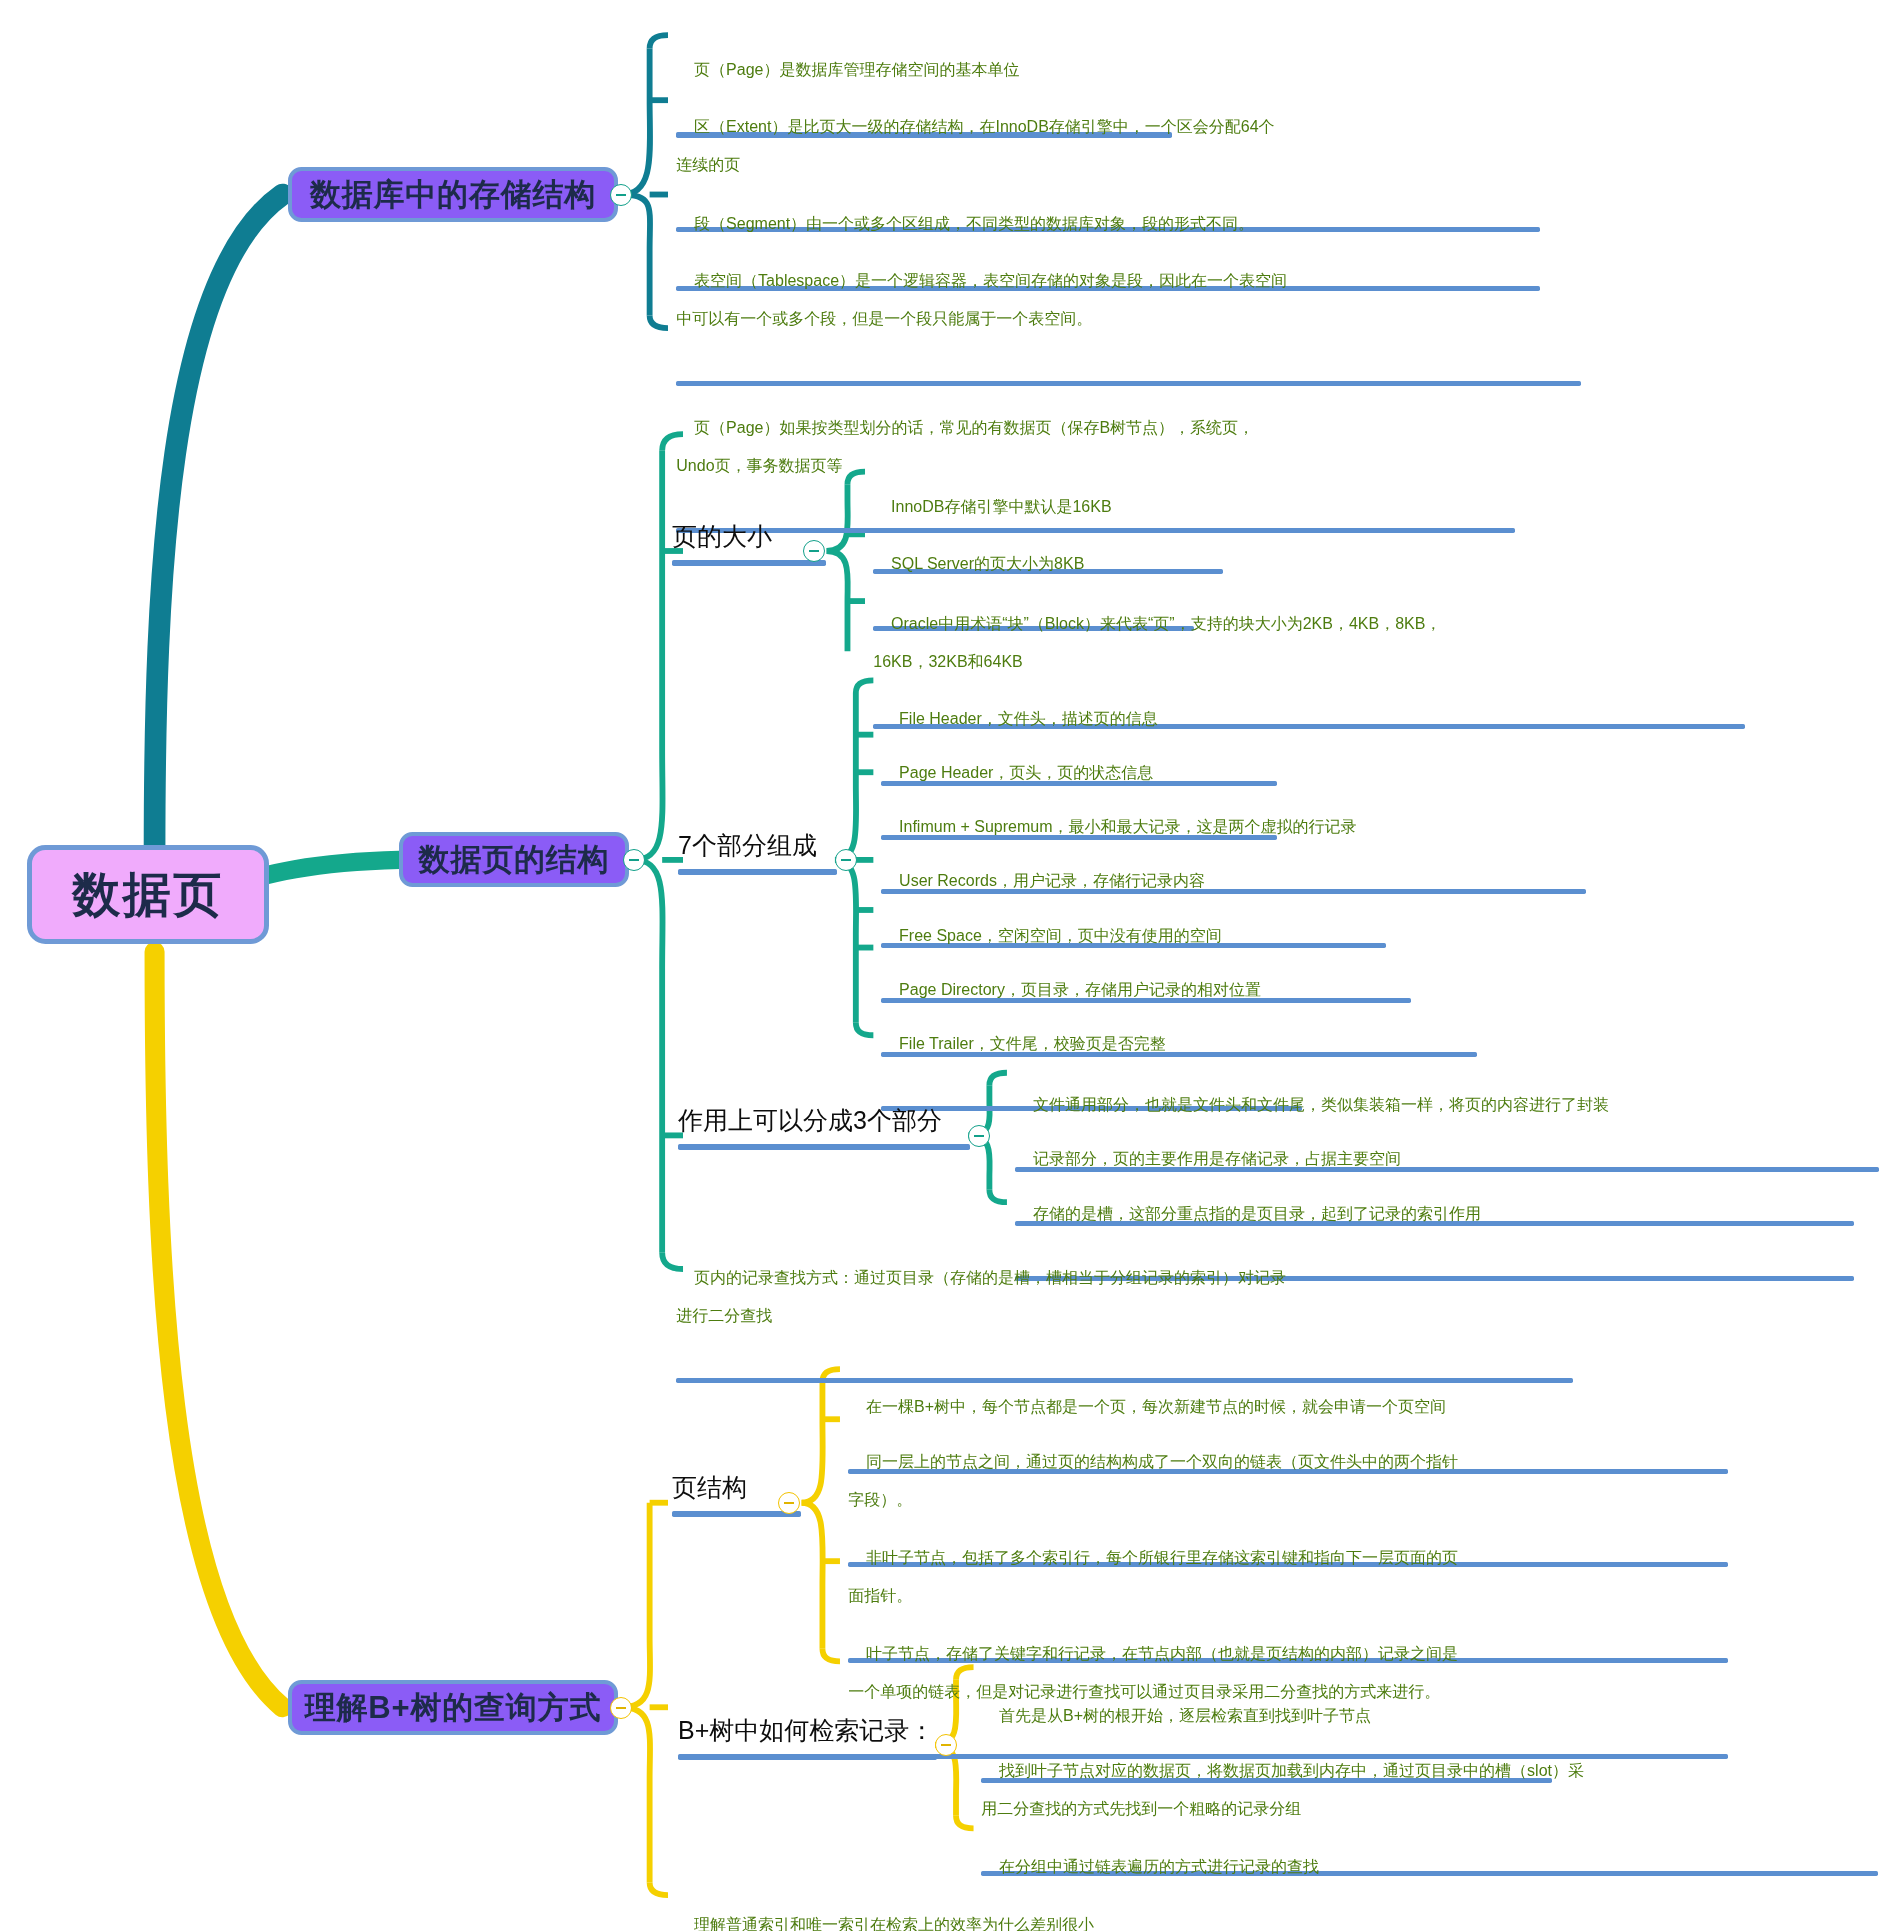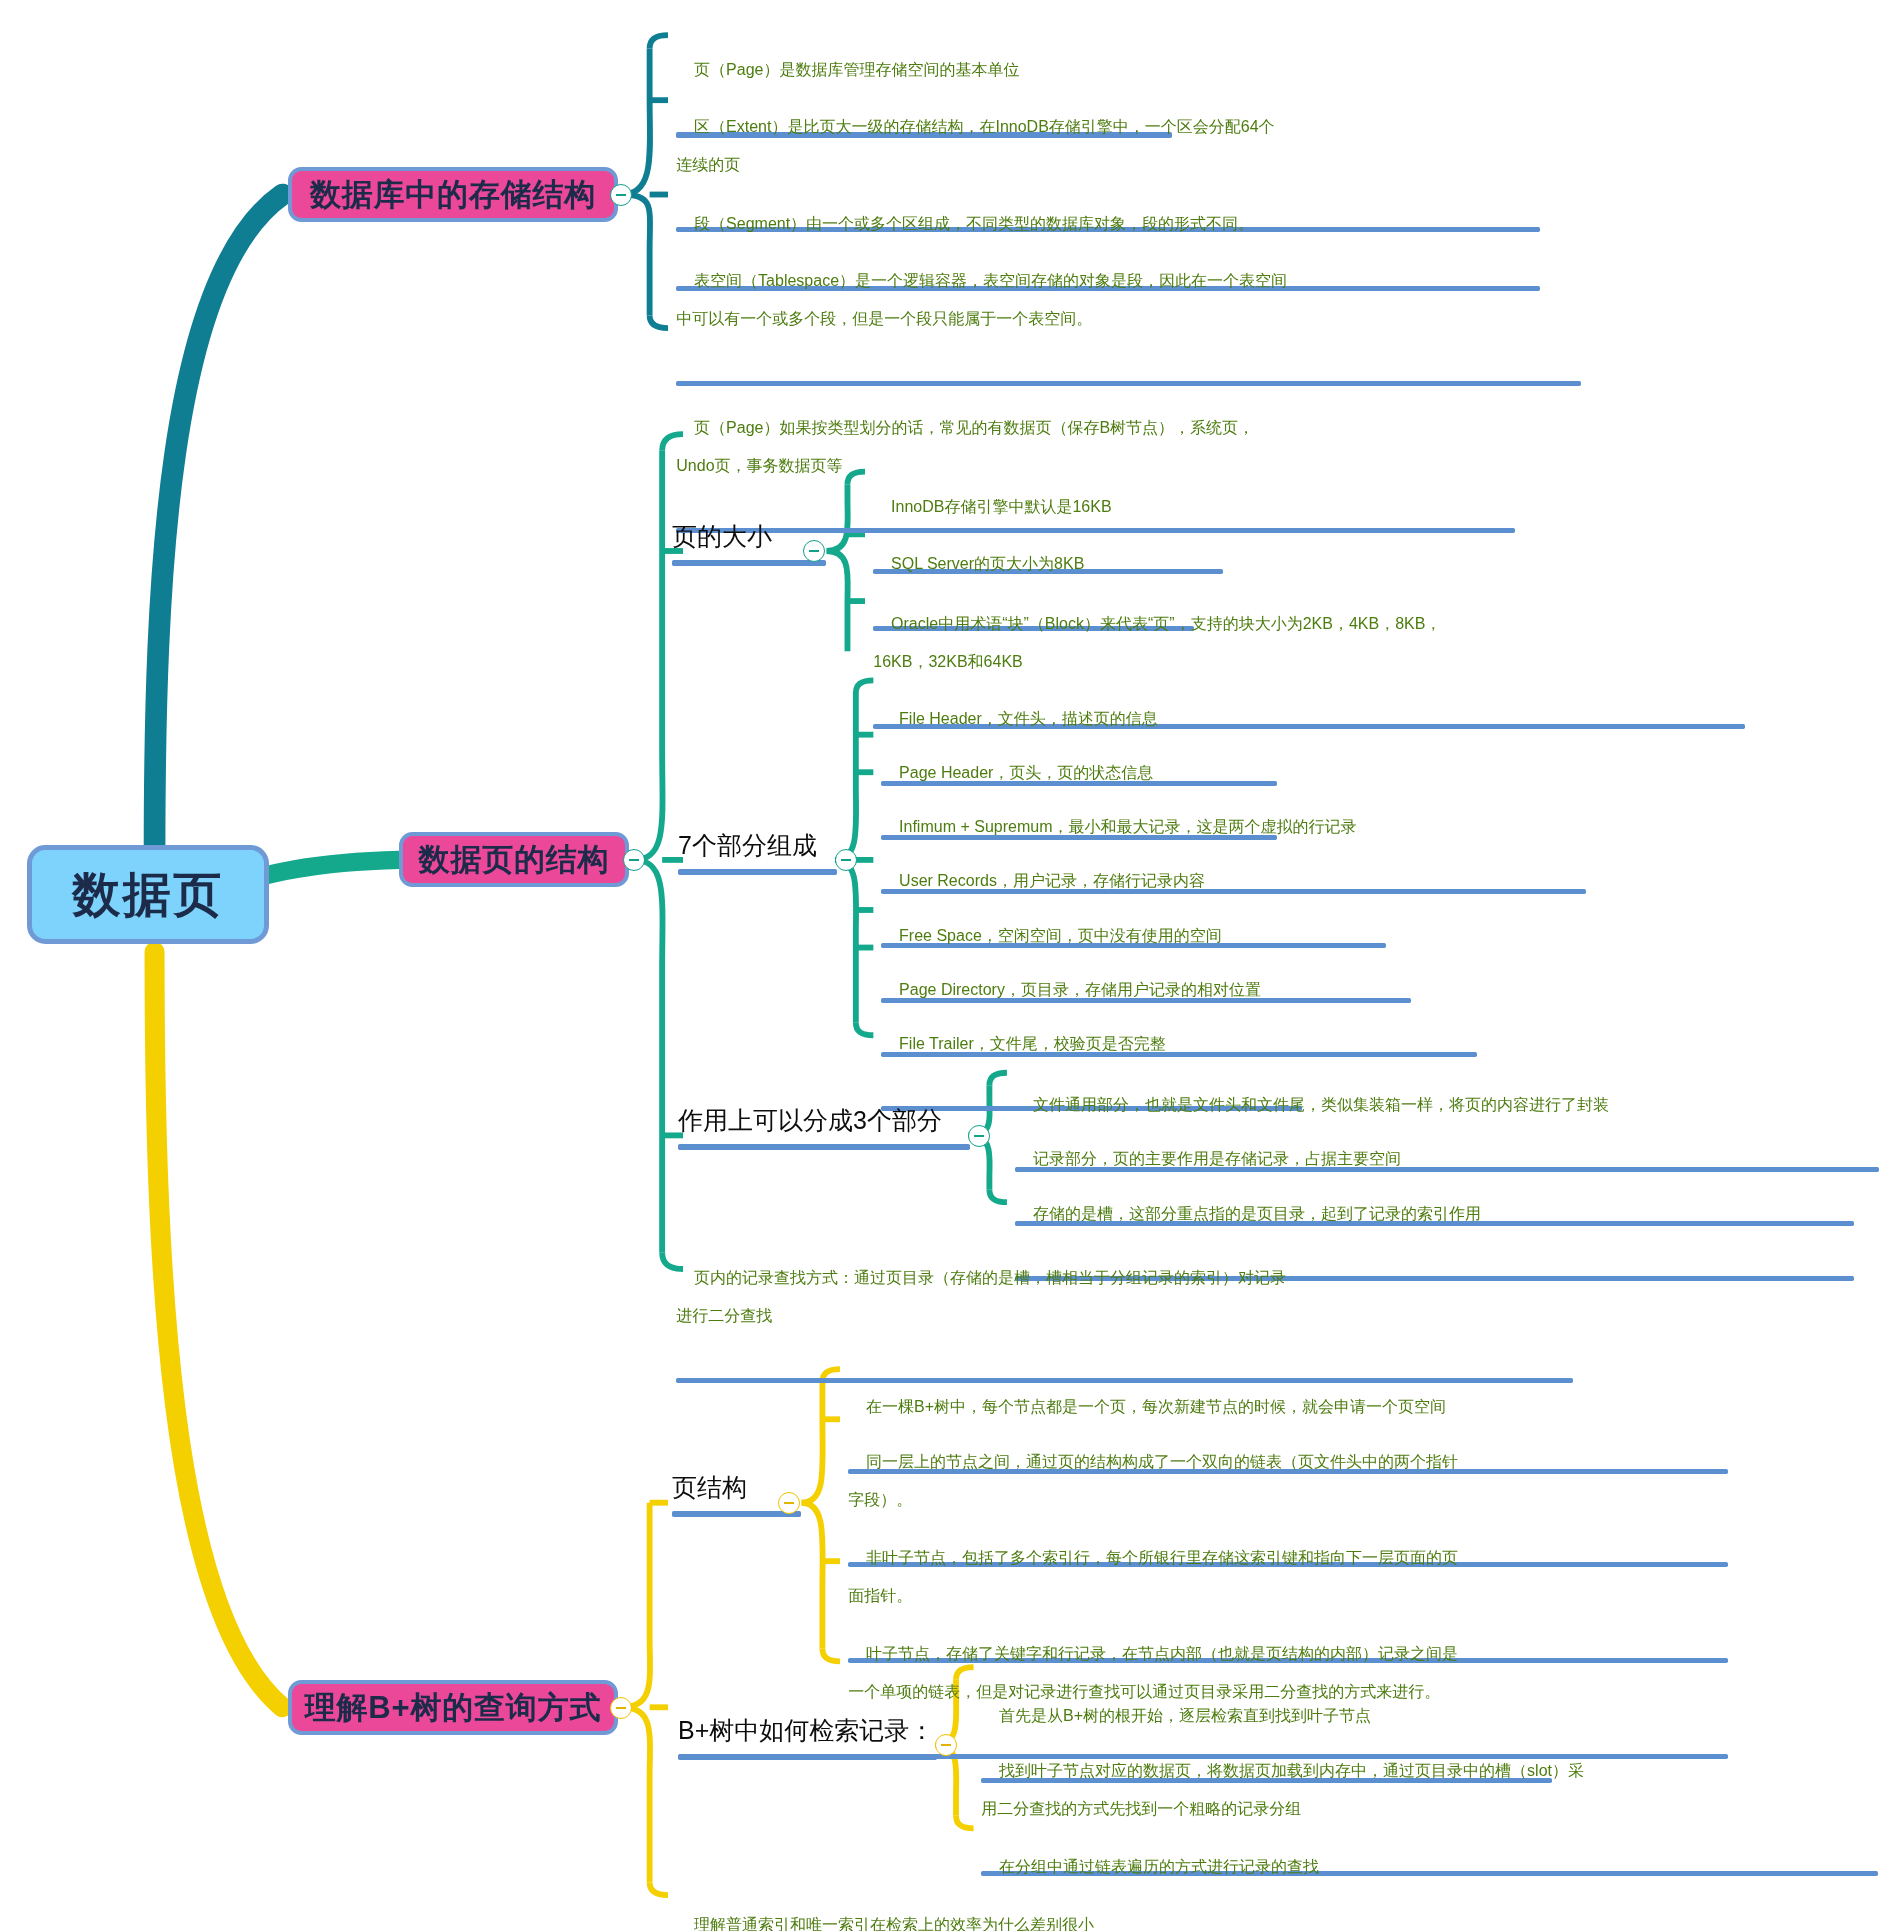--- a/index.html
+++ b/index.html
@@ -13,32 +13,32 @@
     height:1931px;
     background:#fff;
     overflow:hidden;
   }
   #wires{position:absolute;left:0;top:0;width:1897px;height:1931px;pointer-events:none;}
 
   
   .node-box{
     position:absolute;
     box-sizing:border-box;
-    background:#ec4899;
+    background:#8b5cf6;
     border:4.2px solid #6f9ad6;
     border-radius:13.4px;
     display:flex;
     align-items:center;
     justify-content:center;
     color:#1d2b4a;
     font-weight:bold;
     white-space:nowrap;
   }
   .node-root{
-    background:#7dd3fc;
+    background:#f0abfc;
     border:5.8px solid #6f9ad6;
     border-radius:18.4px;
     font-size:48px;
     letter-spacing:2.5px;
   }
   .node-main{
     font-size:31px;
     font-weight:bold;
     letter-spacing:0.8px;
   }

